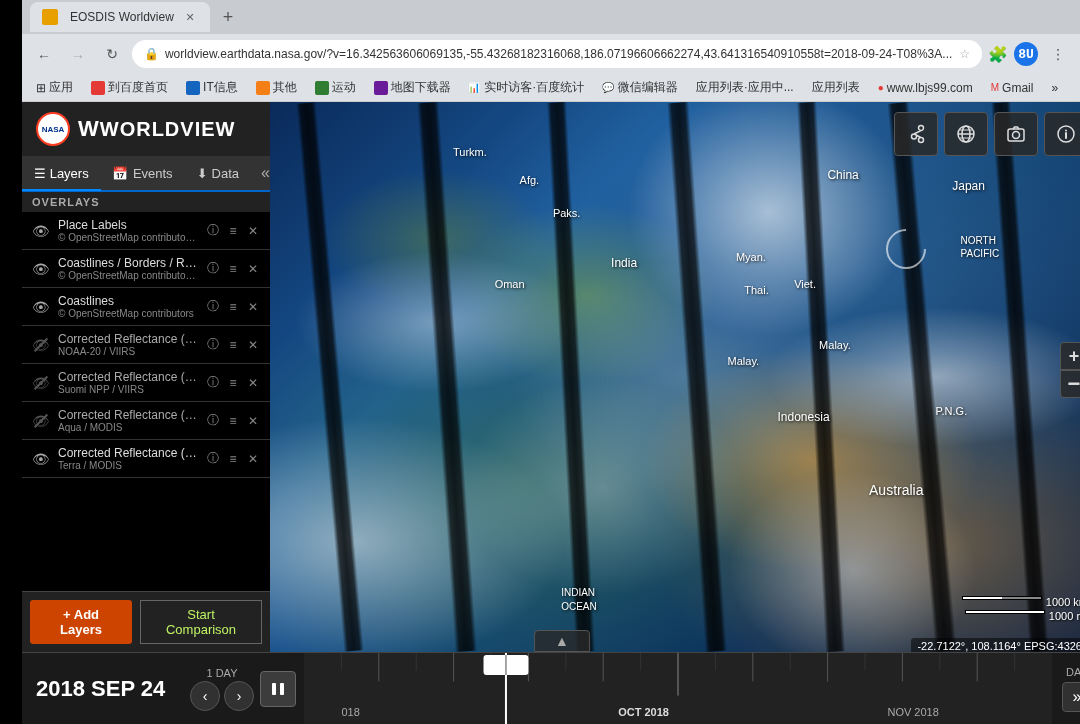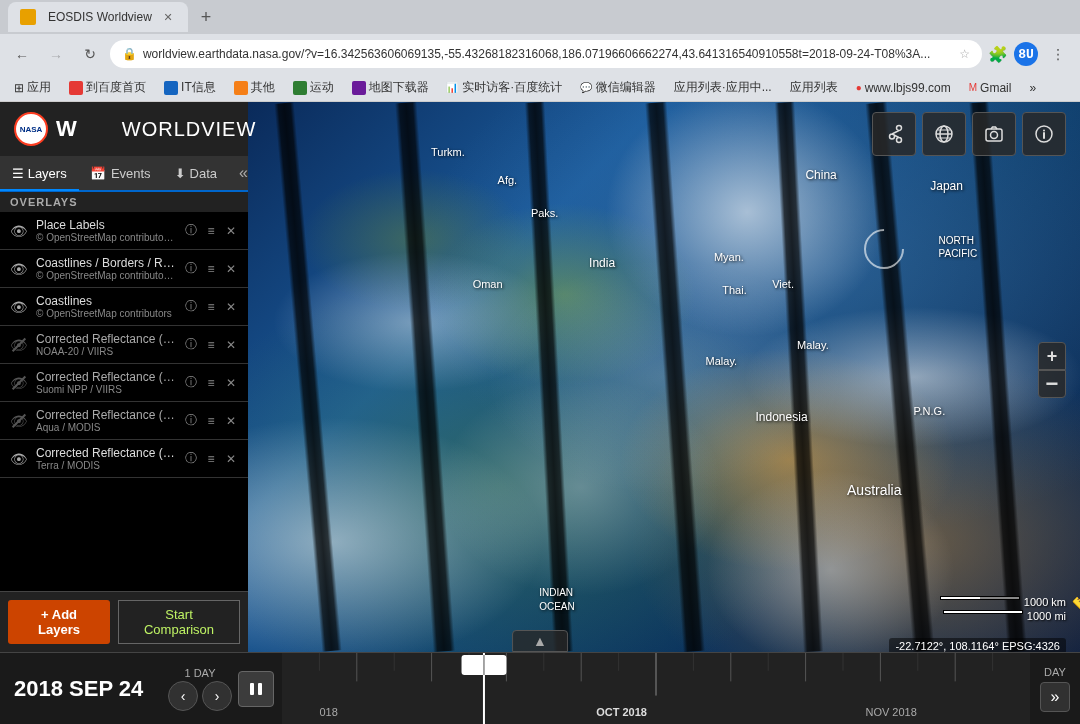--- a/index.html
+++ b/index.html
@@ -509,21 +509,21 @@
       color: #fff;
       display: flex; align-items: center; justify-content: center;
       font-size: 13px;
       font-weight: bold;
       font-family: Liberation Mono, monospace;
     }
   </style>
 </head>
 <body>
 
-<div style="width:1080px; height:724px; display:flex; flex-direction:column; overflow:hidden;">
+<div style="width:1080px; height:724px; display:flex; flex-direction:column; overflow:hidden;padding-left:22px;">
 
   <div class="tab-bar">
     <div class="tab-active">
       <span class="tab-favicon" style="background:#e8a000;"></span>
       <span>EOSDIS Worldview</span>
       <span class="tab-close">✕</span>
     </div>
     <div class="new-tab-btn">+</div>
   </div>
 
@@ -624,21 +624,21 @@
       <div class="map-label" style="left:35%; top:88%; font-size:10px; line-height:1.4;">INDIAN<br>OCEAN</div>
 
       <div style="position:absolute; left:74%; top:23%; width:40px; height:40px; border:2px solid rgba(255,255,255,0.6); border-radius:50%; border-top-color:transparent; transform:rotate(45deg);"></div>
     </div>
 
     <div class="wv-panel" style="height:calc(100% - 72px);justify-content:flex-end;">
 
       <div class="wv-header">
         <div class="nasa-logo">NASA</div>
         <div class="wv-title">
-          <span style="font-weight:900;">W</span><span style="font-weight:400; font-size:20px;margin-left:44px;">WORLDVIEW</span>
+          <span style="font-weight:900;">W</span><span style="font-weight:700; font-size:20px;">WORLDVIEW</span>
         </div>
       </div>
 
       <div class="wv-tabs">
         <div class="wv-tab active">
           <span class="wv-tab-icon">☰</span>
           <span>Layers</span>
         </div>
         <div class="wv-tab">
           <span class="wv-tab-icon">📅</span>

